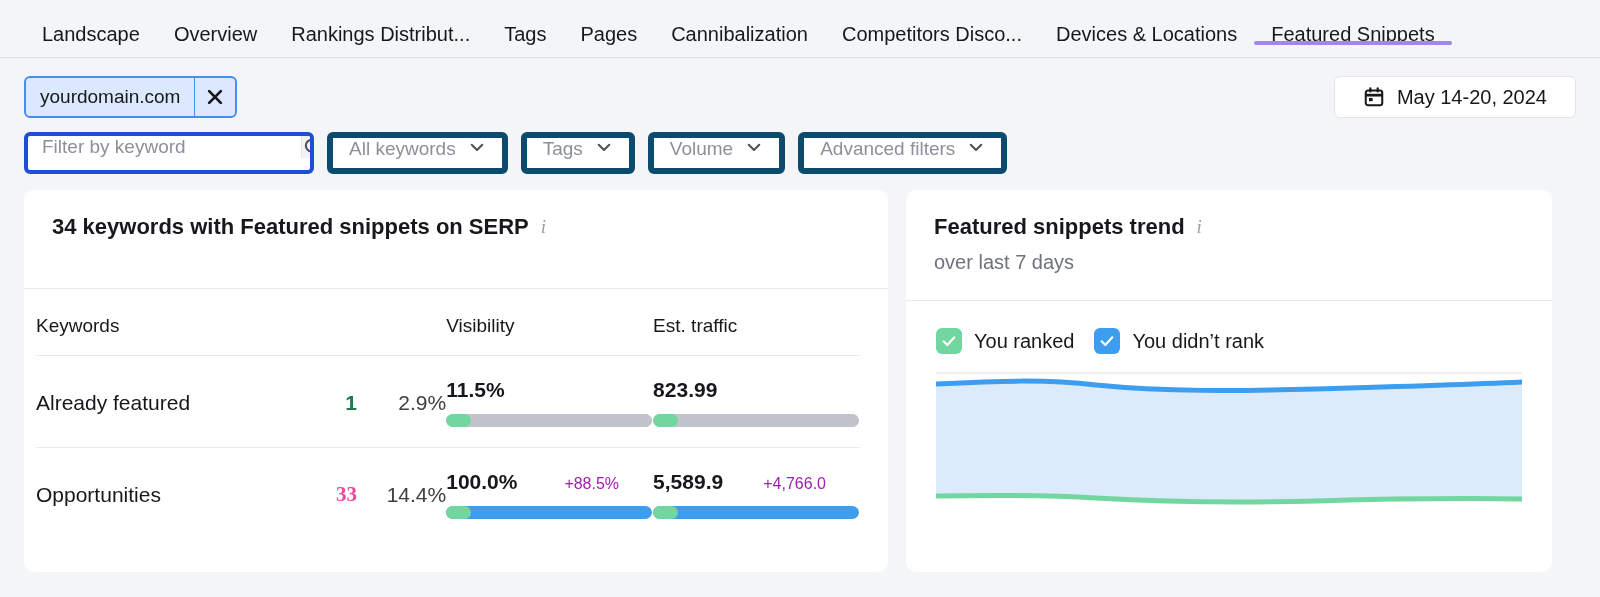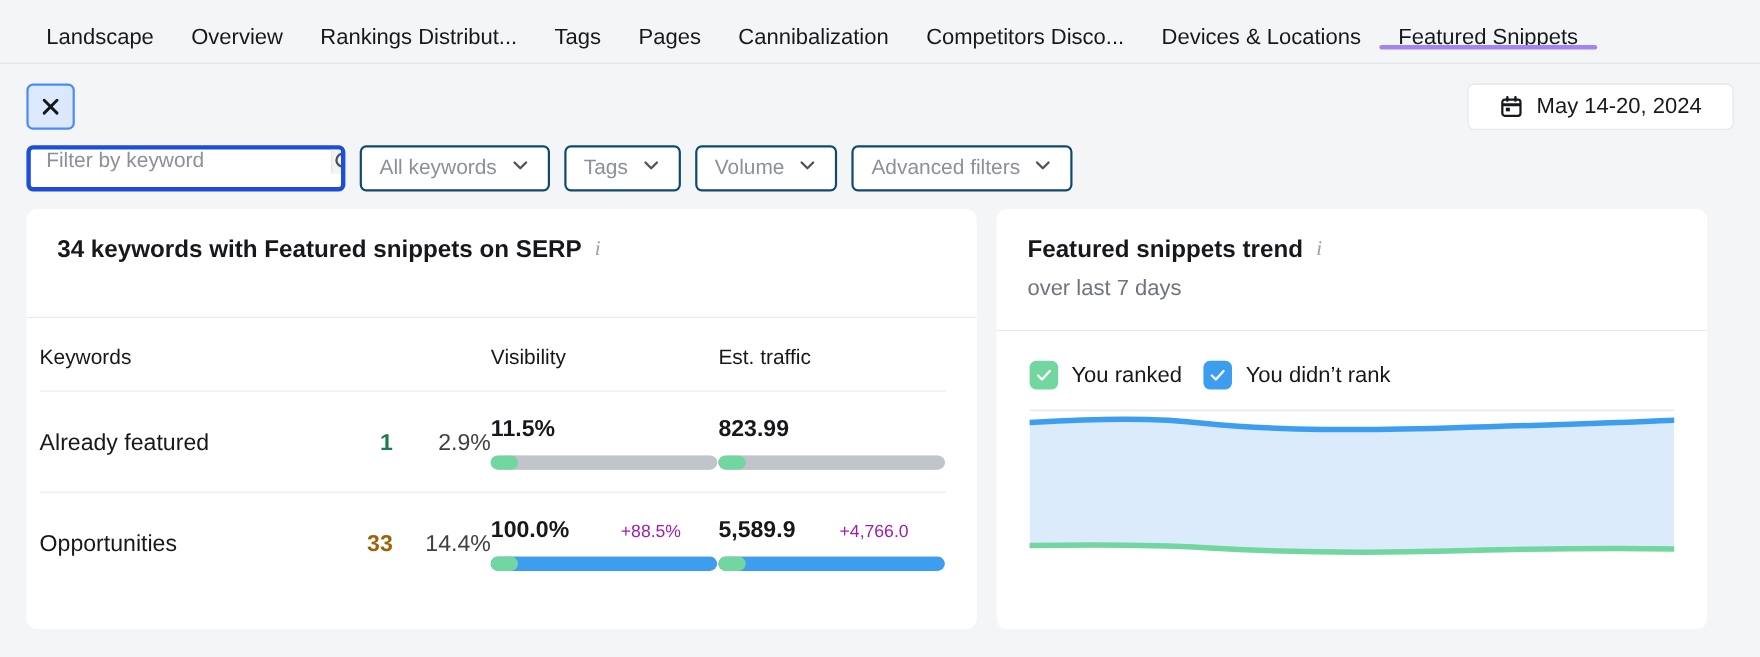--- a/index.html
+++ b/index.html
@@ -123,25 +123,24 @@
   .search-btn {
     width: 48px;
     display: flex; align-items: center; justify-content: center;
     background: #f2f3f5;
     border-left: 1px solid #e3e5e9;
     cursor: pointer;
   }
 
   .dd {
     display: inline-flex;
-    align-items: center;
     gap: 12px;
     height: 42px;
     padding: 0 16px;
-    border: 2px solid #0c4a6e;
+    border: 6px solid #0c4a6e;
     border-radius: 6px;
     background: #ffffff;
     font-size: 19px;
     color: #8c9099;
     cursor: pointer;
     white-space: nowrap;
   }
 
   
   .cards {
@@ -192,21 +191,21 @@
   .col-kw   { width: 300px; }
   .col-cnt  { width: 60px;  text-align: right; }
   .col-pct  { width: 100px; text-align: right; }
   .col-vis  { width: 232px; }
   .col-est  { width: 232px; }
 
   .tbody .trow { padding-top: 22px; padding-bottom: 10px; }
   .cell-name { font-size: 21px; color: #16181c; }
   .cell-cnt  { font-size: 21px; font-weight: bold; }
   .cell-cnt.green { color: #1f7a4d; }
-  .cell-cnt.blue  { color: #a16207; }
+  .cell-cnt.blue  { color: #ec4899; font-family: Liberation Serif, serif; }
   .cell-pct  { font-size: 21px; color: #404040; }
 
   .metric-line { display: flex; align-items: baseline; }
   .metric-main { font-size: 21px; font-weight: bold; color: #16181c; }
   .metric-delta{ margin-left: auto; font-size: 16px; color: #a21caf; padding-right: 34px; }
   .bar {
     position: relative;
     height: 13px;
     width: 206px;
     border-radius: 7px;
@@ -249,20 +248,21 @@
   <div class="nav-item">Pages</div>
   <div class="nav-item">Cannibalization</div>
   <div class="nav-item">Competitors Disco...</div>
   <div class="nav-item">Devices &amp; Locations</div>
   <div class="nav-item active">Featured Snippets</div>
 </div>
 
 <div class="filterbar">
 
   <div class="domain-chip">
+    <div class="label">yourdomain.com</div>
     <div class="closebtn">
       <svg viewBox="0 0 24 24" width="20" height="20" aria-hidden="true">
         <path d="M5 5 L19 19 M19 5 L5 19" stroke="#16181c" stroke-width="3.2" stroke-linecap="round"></path>
       </svg>
     </div>
   </div>
 
   <div class="datepicker">
     <span>
       <svg class="cal-icon" viewBox="0 0 24 24" aria-hidden="true">

